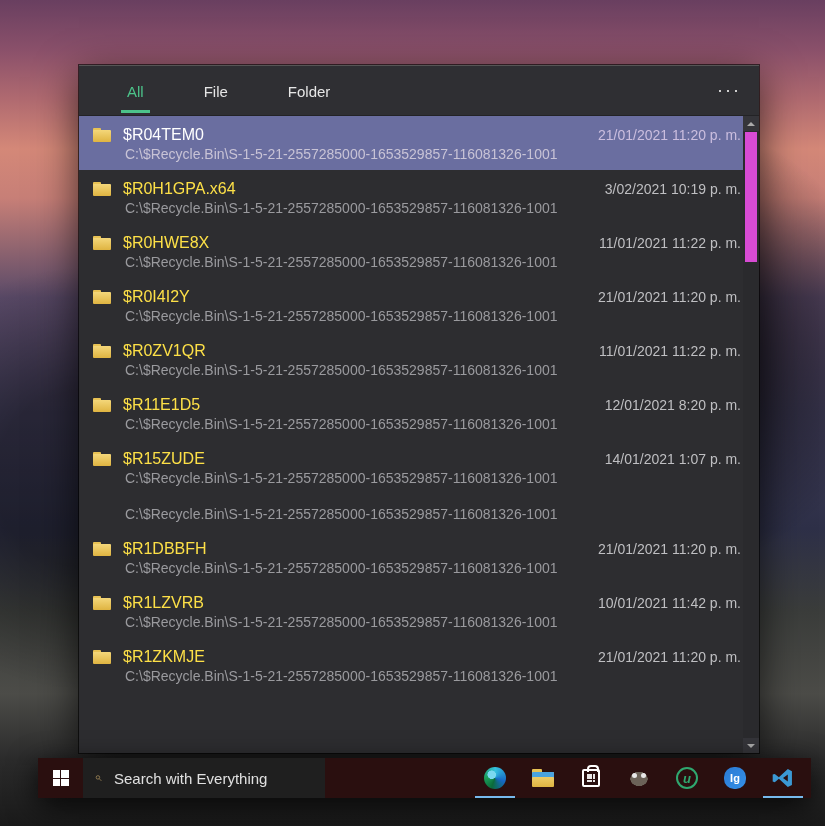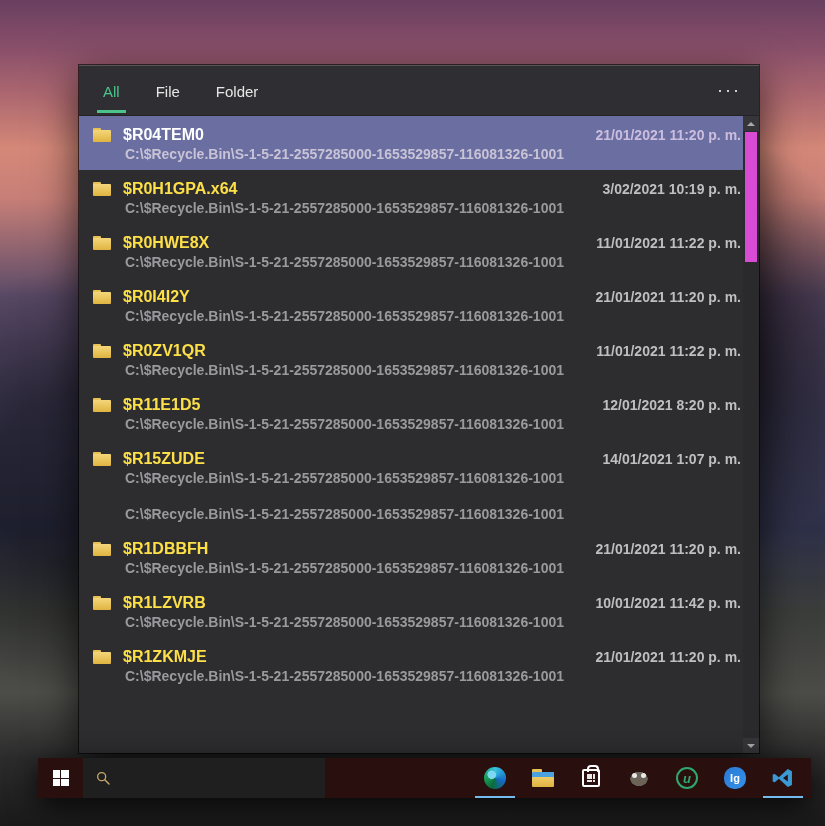--- a/index.html
+++ b/index.html
@@ -40,21 +40,21 @@
     display: flex; align-items: center;
     height: 50px; padding: 0 10px 0 18px;
     background: #2f2f33;
     gap: 24px;
     border-bottom: 1px solid rgba(0,0,0,0.25);
   }
   .tab {
     font-size: 15px; color: #e6e6e6;
     padding: 14px 6px 10px; cursor: pointer;
     border-bottom: 3px solid transparent;
-    display: inline-flex; align-items: center; gap: 6px;
+    display: inline-flex; align-items: center; gap: 6px; margin-left: 24px;
   }
   .tab.active { color: #4cc38a; border-bottom-color: #4cc38a; }
   .spacer { flex: 1; }
   .more-btn {
     color: #e6e6e6; font-size: 18px; letter-spacing: 2px;
     padding: 6px 8px; cursor: pointer;
   }
   .caret-down {
     width: 0; height: 0; display: inline-block;
     border-left: 5px solid transparent;
@@ -66,21 +66,20 @@
   .results {
     flex: 1; overflow-y: auto; position: relative;
     scrollbar-width: thin;
   }
   .results-inner { padding-right: 0; }
   .row {
     display: flex; flex-direction: column; justify-content: center;
     padding: 10px 18px 8px 14px;
     position: relative;
     cursor: default;
-    font-weight: bold;
   }
   .row.selected { background: #6a6ea0; }
   .row .line1 { display: flex; align-items: center; gap: 12px; }
   .row .line2 { padding-left: 32px; color: #9a9a9e; font-size: 14px; margin-top: 2px; }
   .row.selected .line2 { color: #c8c3d6; }
   .fname { font-size: 16px; color: #fde047; }
   .row.selected .fname { color: #ffffff; }
   .fdate { font-size: 14px; color: #bfbfc2; margin-left: auto; padding-left: 20px; white-space: nowrap; }
   .row.selected .fdate { color: #cbbedf; }
 
@@ -349,20 +348,21 @@
         <span></span>
         <span></span>
         <span></span>
     </div>
   </div>
   <div class="searchbox">
     <svg viewBox="0 0 24 24">
       <circle cx="10" cy="10" r="6" fill="none" stroke="#c9a96a" stroke-width="2"></circle>
       <line x1="15" y1="15" x2="21" y2="21" stroke="#c9a96a" stroke-width="2" stroke-linecap="round"></line>
     </svg>
+    <input type="text" placeholder="Search with Everything" value="" style="">
   </div>
   <div class="tb-spacer"></div>
   <div class="tb-icons">
     <div class="tb-item active">
       <div class="ic-edge"></div>
     </div>
     <div class="tb-item">
       <div class="ic-explorer"></div>
     </div>
     <div class="tb-item">

